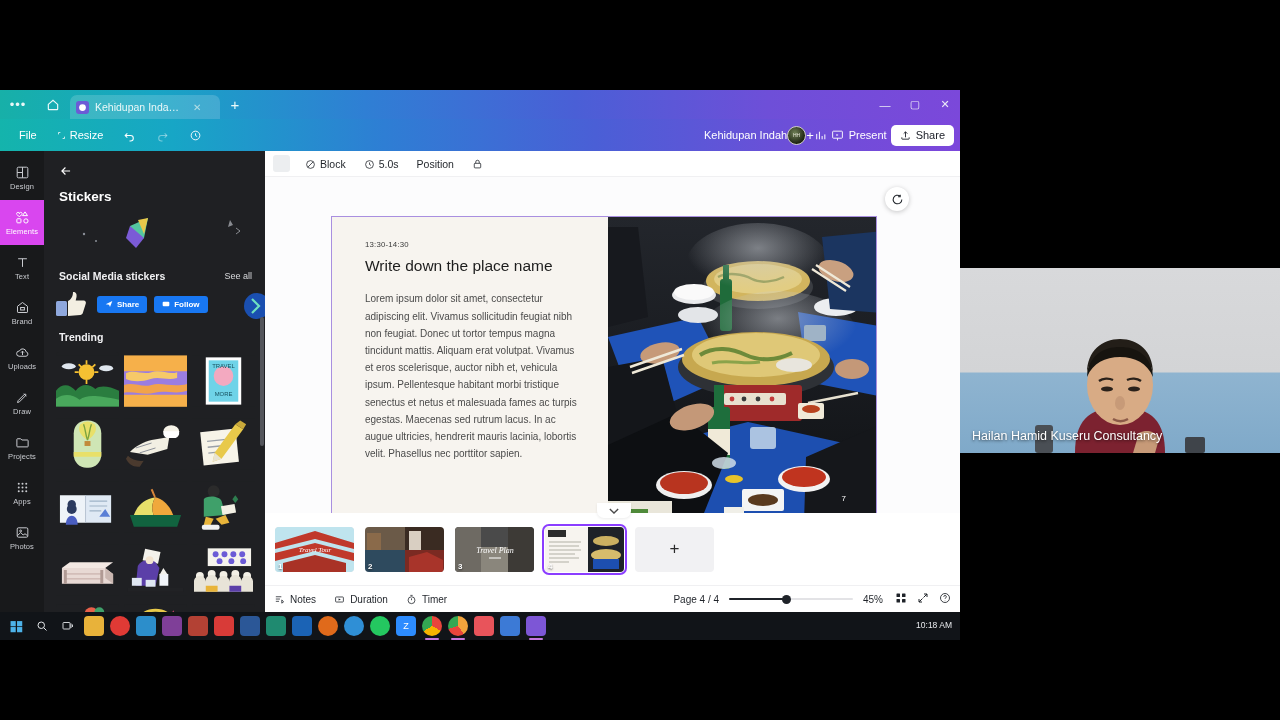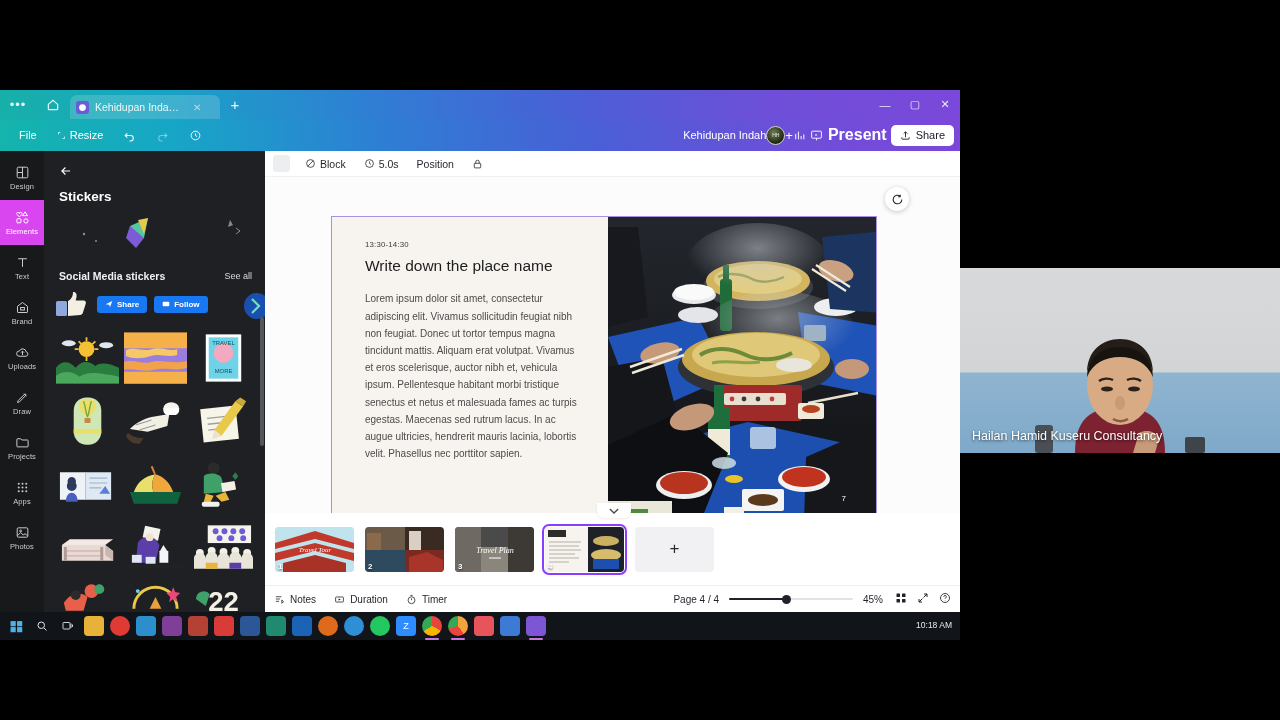--- a/index.html
+++ b/index.html
@@ -43,21 +43,21 @@
     display: flex; align-items: center; color: #fff; font-size: 11px; padding-left: 6px;
   }
   .at-item { padding: 0 10px; display:flex; align-items:center; gap:4px; height:100%; }
   .at-item.file { font-weight: 400; padding-left: 13px; }
   .at-right { position:absolute; right:6px; display:flex; align-items:center; }
   .doc-name { font-size: 11px; color: #fff; }
   .avatar { width:19px;height:19px;border-radius:50%;background:radial-gradient(circle at 40% 35%,#6f7f56,#1e2412 70%);border:1.5px solid #cfcfc4;display:flex;align-items:center;justify-content:center;overflow:hidden;}
   .avatar span{font-size:5px;color:#e7e7d8;}
   .plus-mem { font-size:13px; color:#fff; }
   .icon-btn { display:flex;align-items:center;justify-content:center; }
-  .present-btn { display:flex;align-items:center;gap:5px;font-size:16px;padding:0 4px;font-weight:bold;}
+  .present-btn { display:flex;gap:5px;font-size:11px;padding:0 4px;}
   .share-btn { background:#fff;color:#20232c;border-radius:5px;height:21px;display:flex;align-items:center;gap:5px;padding:0 9px;font-size:11px;font-weight:500;}
 
   
   .appbody { position:relative; display:flex; height: calc(522px - 61px); }
 
   .rail { width: 44px; background:#18191b; padding-top:4px; flex-shrink:0; }
   .rail-item { height: 45px; display:flex; flex-direction:column; align-items:center; justify-content:center; gap:2px; color:#c9cbd0; }
   .rail-item.active { background:#d946ef; color:#fff; }
   .rail-label { font-size:7.5px; letter-spacing:.1px; }
 
@@ -73,21 +73,21 @@
   .sm-row { display:flex; align-items:center; gap:7px; padding:2px 0 6px 12px; position:relative;}
   .sm-chip { height:17px; border-radius:3px; background:#1877f2; color:#fff; font-size:8px; display:flex; align-items:center; gap:4px; padding:0 8px; font-weight:bold;}
   .thumbup { width:34px;height:30px; position:relative;}
   .trend-grid { display:grid; grid-template-columns: repeat(3,1fr); gap:5px; padding:4px 10px 0 12px; }
   .tcell { height:58px; border-radius:3px; position:relative; overflow:hidden; display:flex;align-items:center;justify-content:center;}
 
   
   .canvasarea { flex:1; background:#fff; position:relative; }
   .ctxbar { height:26px; display:flex; align-items:center; gap:2px; padding-left:8px; border-bottom:1px solid #f0f0f2; background:#fff; }
   .ctx-sw { width:17px;height:17px;border-radius:3px;background:#eceef0;margin-right:5px;}
-  .ctx-item { display:flex; align-items:flex-start; gap:4px; font-size:10.5px; color:#1f2329; padding:0 8px; }
+  .ctx-item { display:flex; align-items:flex-end; gap:4px; font-size:10.5px; color:#1f2329; padding:0 8px; }
   .stage { position:relative; height:calc(100% - 26px); background:#fcfcfd; }
 
   .slide {
     position:absolute; left:66px; top:39px; width:546px; height:306px;
     background:#f7f4ef; border:1.5px solid #a98fe0; display:flex; overflow:hidden;
   }
   .slide-left { width:276px; position:relative; padding:0; }
   .badge { margin:8px 0 0 2px; background:#2c2c2c; color:#fff; width:128px; padding:9px 10px 9px 30px; }
   .badge-t1 { font-size:9.5px; font-weight:bold; letter-spacing:.6px; }
   .badge-t2 { font-size:6.6px; letter-spacing:.5px; margin-top:2px; color:#e6e6e6; }
@@ -351,20 +351,23 @@
             <span>Follow</span>
           </span>
           <span style="position:absolute;right:0;top:4px;width:22px;height:30px;overflow:hidden">
             <svg width="22" height="30" viewBox="0 0 22 30">
                 <circle cx="14" cy="15" r="13" fill="#1a4fb0"></circle>
                 <path d="M9 8l7 7-7 7" stroke="#6fe0c0" stroke-width="2.2" fill="none"></path>
               </svg>
           </span>
         </div>
 
+        <div class="sec-head">
+          <span class="sec-title">Trending</span>
+        </div>
 
         <div class="trend-grid">
           <div class="tcell" style="background:#1f2023">
             <svg width="64" height="52" viewBox="0 0 64 52">
                 <rect width="64" height="52" fill="#1f2023"></rect>
                 <circle cx="31" cy="17" r="8" fill="#f5c032"></circle>
                 <path d="M31 5v4M31 25v4M19 17h4M39 17h4M23 9l3 3M40 9l-3 3" stroke="#f5c032" stroke-width="1.8"></path>
                 <ellipse cx="13" cy="11" rx="7" ry="3" fill="#dfe6ee"></ellipse>
                 <ellipse cx="51" cy="13" rx="7" ry="3" fill="#dfe6ee"></ellipse>
                 <path d="M0 36c6-8 14-7 20 0 5-7 13-8 20-2 5-4 14-3 24 2v16H0z" fill="#2a7d3f"></path>

